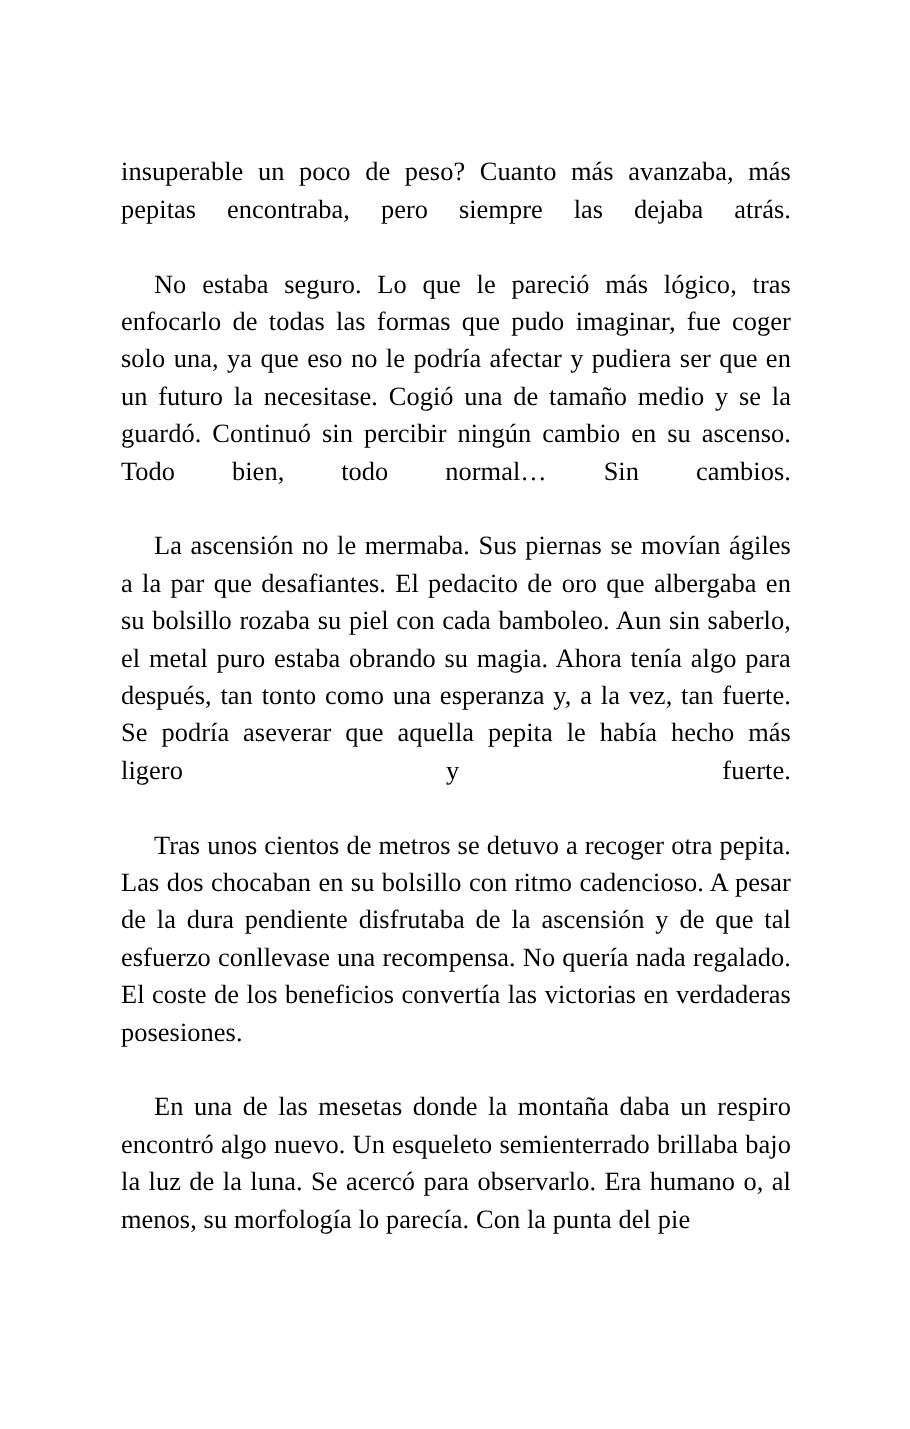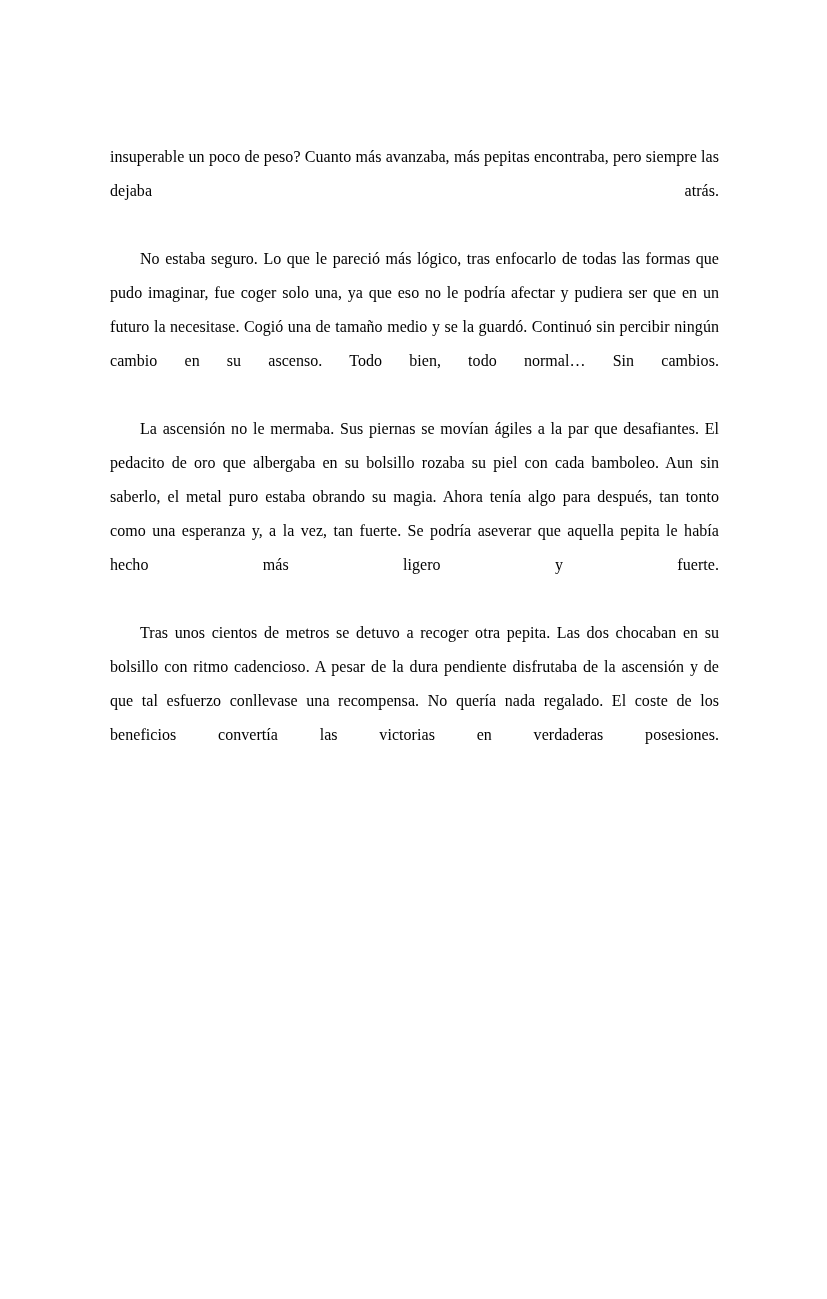--- a/index.html
+++ b/index.html
@@ -22,21 +22,21 @@
   }
   .text-block {
     position: absolute;
     left: 110px;
     top: 140px;
     width: 609px;
   }
   p.para {
     margin: 0;
     padding: 0;
-    font-size: 16px;
+    font-size: 24px;
     line-height: 34px;
     text-align: justify;
     text-justify: inter-word;
     text-indent: 30px;
     hyphens: none;
     -webkit-hyphens: none;
     letter-spacing: 0.05px;
     word-spacing: 0.1px;
   }
   p.para.no-indent {
@@ -60,15 +60,16 @@
 
     <p class="para no-indent">insuperable un poco de peso? Cuanto más avanzaba, más pepitas encontraba, pero siempre las dejaba atrás.</p>
 
     <p class="para">No estaba seguro. Lo que le pareció más lógico, tras enfocarlo de todas las formas que pudo imaginar, fue coger solo una, ya que eso no le podría afectar y pudiera ser que en un futuro la necesitase. Cogió una de tamaño medio y se la guardó. Continuó sin percibir ningún cambio en su ascenso. Todo bien, todo normal… Sin cambios.</p>
 
     <p class="para">La ascensión no le mermaba. Sus piernas se movían ágiles a la par que desafiantes. El pedacito de oro que albergaba en su bolsillo rozaba su piel con cada bamboleo. Aun sin saberlo, el metal puro estaba obrando su magia. Ahora tenía algo para después, tan tonto como una esperanza y, a la vez, tan fuerte. Se podría aseverar que aquella pepita le había hecho más ligero y fuerte.</p>
 
     <p class="para">Tras unos cientos de metros se detuvo a recoger otra pepita. Las dos chocaban en su bolsillo con ritmo cadencioso. A pesar de la dura pendiente disfrutaba de la ascensión y de que tal esfuerzo conllevase una recompensa. No quería nada regalado. El coste de los beneficios convertía las victorias en verdaderas posesiones.</p>
 
 
+    <p class="para flush-last">En una de las mesetas donde la montaña daba un respiro encontró algo nuevo. Un esqueleto semienterrado brillaba bajo la luz de la luna. Se acercó para observarlo. Era humano o, al menos, su morfología lo parecía. Con la punta del pie</p>
 
   </div>
 </div>
 
 </body></html>

